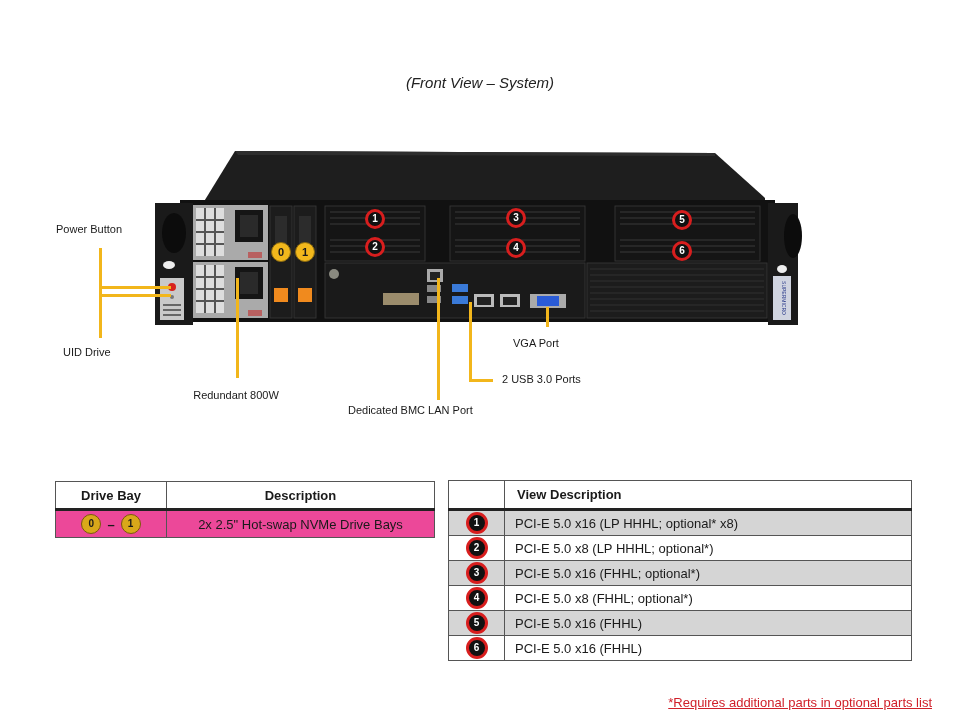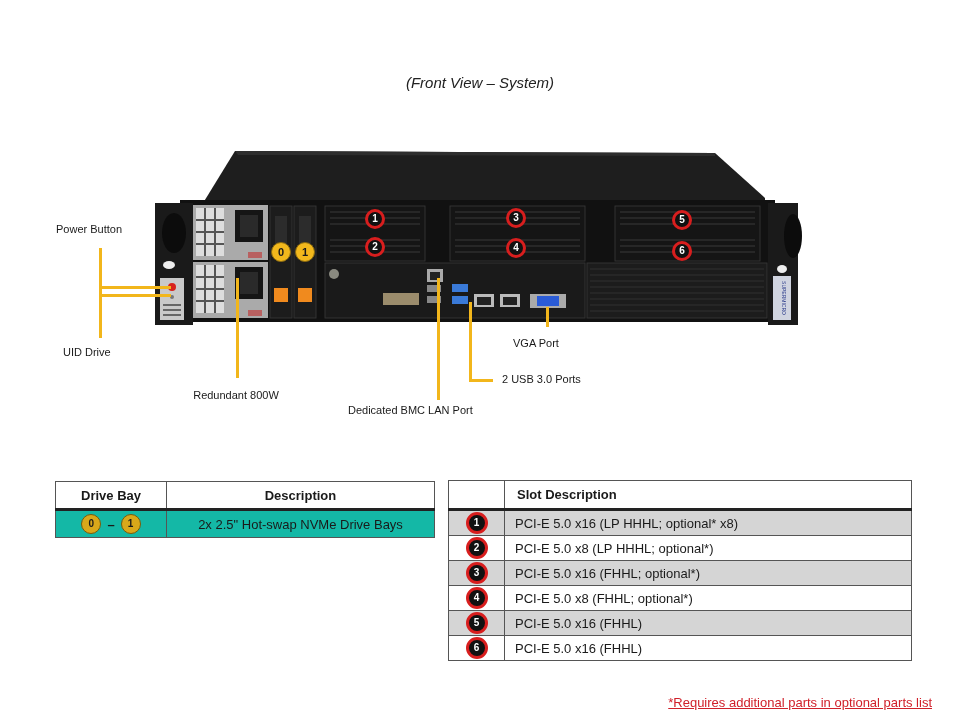--- a/index.html
+++ b/index.html
@@ -23,21 +23,21 @@
              color: #1a1a1a; text-align: center; line-height: 18px; }
   .badge-r { position: absolute; width: 20px; height: 20px; border-radius: 50%; background: #111;
              border: 3px solid #d81e1e; box-sizing: border-box; font-size: 10px; font-weight: bold;
              color: #fff; text-align: center; line-height: 14px; }
 
   
   table { border-collapse: collapse; position: absolute; font-size: 13px; }
   #drive-table { left: 55px; top: 481px; width: 380px; }
   #drive-table th { height: 24px; border: 1px solid #555; font-weight: bold; font-size: 13px; text-align: center; }
   #drive-table thead tr { border-bottom: 3px solid #222; }
-  #drive-table td { height: 24px; border: 1px solid #555; background: #14b8a6; text-align: center; }
+  #drive-table td { height: 24px; border: 1px solid #555; background: #ec4899; text-align: center; }
   #drive-table th:first-child, #drive-table td:first-child { width: 108px; }
 
   #slot-table { left: 448px; top: 480px; width: 464px; }
   #slot-table th { height: 25px; border: 1px solid #555; font-weight: bold; text-align: left; padding-left: 12px; }
   #slot-table thead tr { border-bottom: 3px solid #222; }
   #slot-table td { height: 24px; border: 1px solid #555; padding: 0; }
   #slot-table td.num { width: 55px; text-align: center; position: relative; }
   #slot-table td.desc { padding-left: 10px; }
   #slot-table tr.shade td { background: #d5d5d5; }
   .inline-badge-y { display: inline-block; width: 20px; height: 20px; border-radius: 50%; background: #d9a81a;
@@ -179,21 +179,21 @@
       </td>
       <td>2x 2.5" Hot-swap NVMe Drive Bays</td>
     </tr>
   </tbody>
 </table>
 
 <table id="slot-table">
   <thead>
     <tr>
       <th style="width:55px; padding:0;"></th>
-      <th>Slot Description</th>
+      <th>View Description</th>
     </tr>
   </thead>
   <tbody>
     <tr class="shade">
       <td class="num"><span class="inline-badge-r">1</span></td>
       <td class="desc">PCI-E 5.0 x16 (LP HHHL;  optional* x8)</td>
     </tr>
     <tr>
       <td class="num"><span class="inline-badge-r">2</span></td>
       <td class="desc">PCI-E 5.0 x8 (LP HHHL;  optional*)</td>

